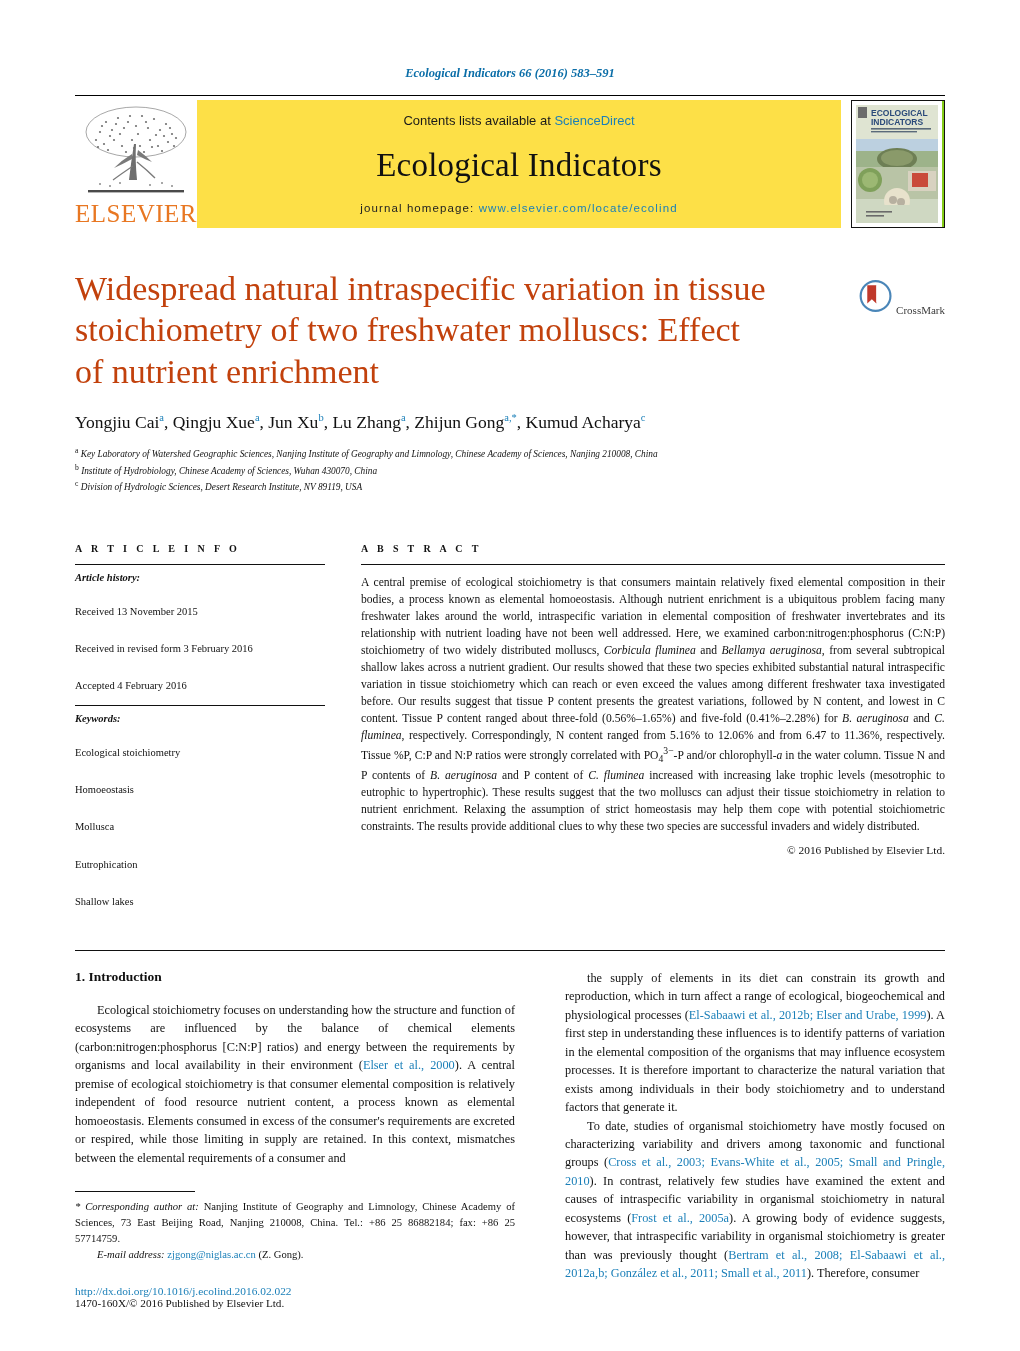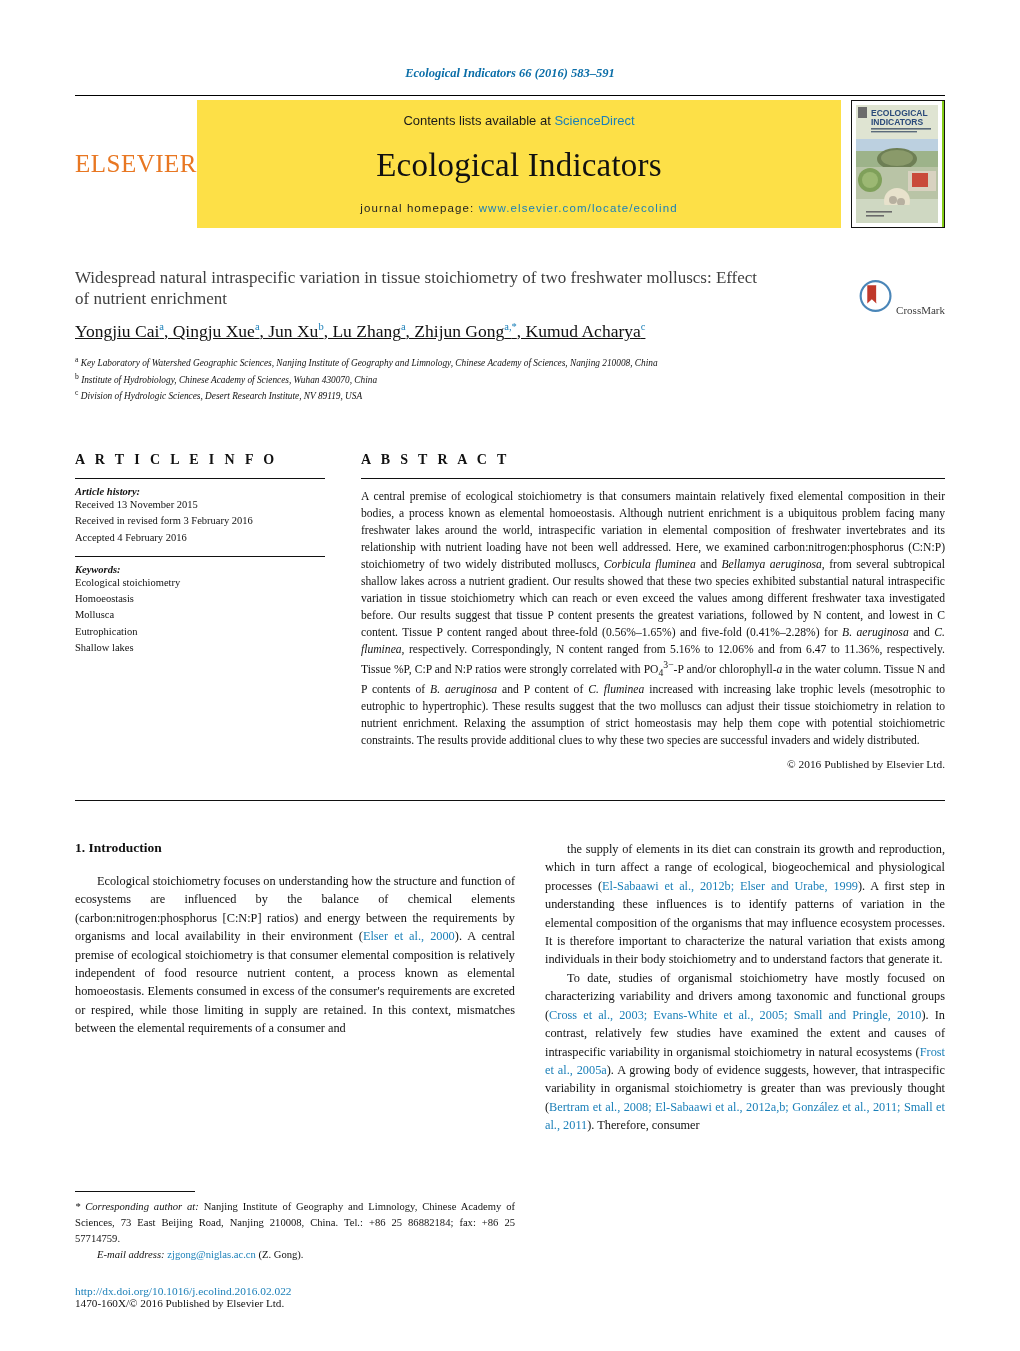--- a/index.html
+++ b/index.html
@@ -23,21 +23,21 @@
 
   
   .banner-wrap { position:relative; margin:14px 75px 0 75px; }
   .banner-rule { border-top:1.5px solid #000; }
   .banner {
     display:flex; align-items:stretch;
     height:128px; margin-top:4px;
   }
   .elsevier-logo {
     width:122px; flex:0 0 122px;
-    display:flex; flex-direction:row; justify-content:flex-end;
+    display:flex; flex-direction:column; justify-content:flex-end;
     align-items:center;
     padding-bottom:2px;
   }
   .tree-svg { display:block; }
   .elsevier-word {
     font-family:"Liberation Serif", serif;
     font-size:25px; letter-spacing:0.5px; color:#e87722;
     line-height:1; margin-top:1px; font-weight:400;
   }
   .banner-center {
@@ -63,27 +63,27 @@
     width:92px; flex:0 0 92px;
     margin-left:10px;
     border:1px solid #111;
     background:#84cc16; position:relative; overflow:hidden;
   }
 
   
   .titleblock { margin:40px 75px 0 75px; position:relative; }
   .paper-title {
     font-family:"Liberation Serif", serif;
-    font-size:17px; line-height:1.22; font-weight:400; color:#404040;
+    font-size:34px; line-height:1.22; font-weight:400; color:#c2410c;
     max-width:700px;
   }
   .authors {
-    margin-top:12px;
-    font-family:"Liberation Serif", serif;
-    font-size:17.5px; color:#111;text-decoration:underline;
+    margin-top:20px;
+    font-family:"Liberation Serif", serif;
+    font-size:17.5px; color:#111;
   }
   .authors sup { font-size:10.5px; color:#1a7fb8; vertical-align:super; }
   .affils { margin-top:12px; }
   .affil {
     font-family:"Liberation Serif", serif;
     font-size:9.3px; font-style:italic; color:#111;
     line-height:1.55;
   }
   .affil sup { font-style:normal; font-size:7.6px; vertical-align:super; }
 
@@ -100,50 +100,50 @@
   
   .infoabs {
     margin:48px 75px 0 75px;
     display:flex; gap:36px;
   }
   .colinfo { width:250px; flex:0 0 250px; }
   .colabs  { flex:1 1 auto; }
 
   .sechead {
     font-family:"Liberation Serif", serif;
-    font-size:14px; font-weight:bold; letter-spacing:3.4px;
+    font-size:10px; font-weight:bold; letter-spacing:3.4px;
     color:#111; margin-bottom:10px;
   }
   .hrule { border-top:1.1px solid #111; }
   .info-group { padding-top:7px; padding-bottom:10px; }
   .info-lab {
     font-family:"Liberation Serif", serif;
     font-size:10.5px; font-style:italic; font-weight:bold; color:#111;
   }
   .info-line {
     font-family:"Liberation Serif", serif;
-    font-size:10.5px; color:#111; line-height:1.55;
+    font-size:10.5px; color:#111; line-height:1.55;margin-top:21px;
   }
   .abs-text {
     padding-top:9px;
     font-family:"Liberation Serif", serif;
     font-size:11.6px; line-height:1.47; text-align:justify; color:#111;
   }
   .abs-text i { font-style:italic; }
   .copyright {
     margin-top:9px; text-align:right;
     font-family:"Liberation Serif", serif;
     font-size:11.4px; color:#111;
   }
 
   
   .bodywrap {
     margin:30px 75px 0 75px;
-    display:flex; gap:30px;
-    border-top:1.1px solid #111; padding-top:39px;
+    display:flex; gap:50px;
+    border-top:1.1px solid #111; padding-top:18px;
   }
   .bodycol { width:440px; flex:0 0 440px; position:relative; }
   .bodycol.right { flex:1 1 auto; width:auto; }
   .h1 {
     font-family:"Liberation Serif", serif;
     font-size:13.5px; font-weight:bold; color:#111; margin-bottom:16px;
   }
   .p {
     font-family:"Liberation Serif", serif;
     font-size:12.3px; line-height:1.5; text-align:justify; color:#111;

